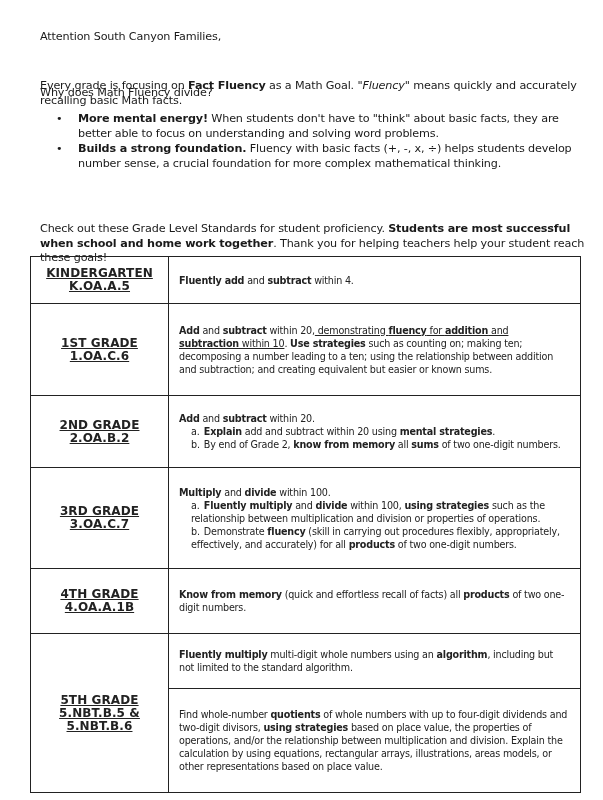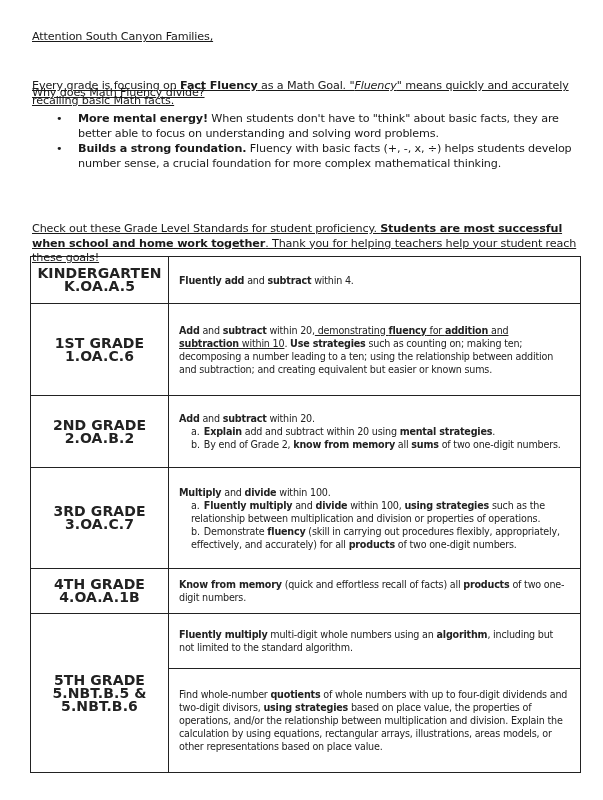--- a/index.html
+++ b/index.html
@@ -1,48 +1,48 @@
 <!DOCTYPE html>
 <html><head>
 <meta charset="utf-8">
 <style>
   * { box-sizing: border-box; margin: 0; padding: 0; }
   html, body { width: 603px; height: 800px; background: #ffffff; overflow: hidden; }
   body { font-family: "DejaVu Sans", "Liberation Sans", sans-serif; color: #1a1a1a; position: relative; }
 
   .intro { position: absolute; left: 32px; top: 0; width: 555px; font-size: 11.2px; line-height: 14.5px; letter-spacing: -0.15px; }
-  .p { position: absolute; left: 0; width: 555px; text-decoration: underline; }
+  .p { position: absolute; left: 8px; width: 555px; }
   #p-greeting { top: 30px; }
   #p-goal { top: 51px; margin-top: 28px; }
   #p-why { top: 86px; }
   ul.bullets { position: absolute; left: 0; top: 112px; width: 555px; list-style: none; }
   ul.bullets li { position: relative; padding-left: 46px; margin-bottom: 1px; }
   ul.bullets li .dot { position: absolute; left: 24px; top: 0; }
   #p-check { top: 186px; margin-top: 36px; }
 
   b { font-weight: bold; }
   i { font-style: italic; }
   u { text-decoration: underline; }
 
   table.standards {
     position: absolute; left: 30px; top: 256px; width: 551px;
     border-collapse: collapse; border: 1.6px solid #222;
     font-size: 9.6px; line-height: 13px; letter-spacing: -0.2px; color: #222;
   }
   table.standards td { border: 1.2px solid #222; vertical-align: middle; }
-  td.grade { width: 138px; text-align: center; font-weight: bold; font-size: 14px; line-height: 13px; letter-spacing: 0.1px; }
+  td.grade { width: 138px; text-align: center; font-weight: bold; font-size: 12px; line-height: 13px; letter-spacing: 0.1px; text-decoration: underline; }
   td.desc { padding: 0 12px 0 10px; }
   .sub { padding-left: 12px; }
   .sub .lbl { display: inline-block; width: 10px; }
 
   tr.r-k td { height: 47px; }
   tr.r-1 td { height: 92px; }
   tr.r-2 td { height: 72px; }
   tr.r-3 td { height: 101px; }
-  tr.r-4 td { height: 45px; }
+  tr.r-4 td { height: 65px; }
   tr.r-5a td.desc { height: 55px; }
   tr.r-5b td.desc { height: 104px; }
 </style>
 </head>
 <body>
 
 <div class="intro">
   <div class="p" id="p-greeting">Attention South Canyon Families,</div>
 
   <div class="p" id="p-goal"><span>Every grade is focusing on </span><b>Fact Fluency</b><span> as a Math Goal.  "</span><i>Fluency</i><span>" means quickly and accurately recalling basic Math facts.</span></div>

